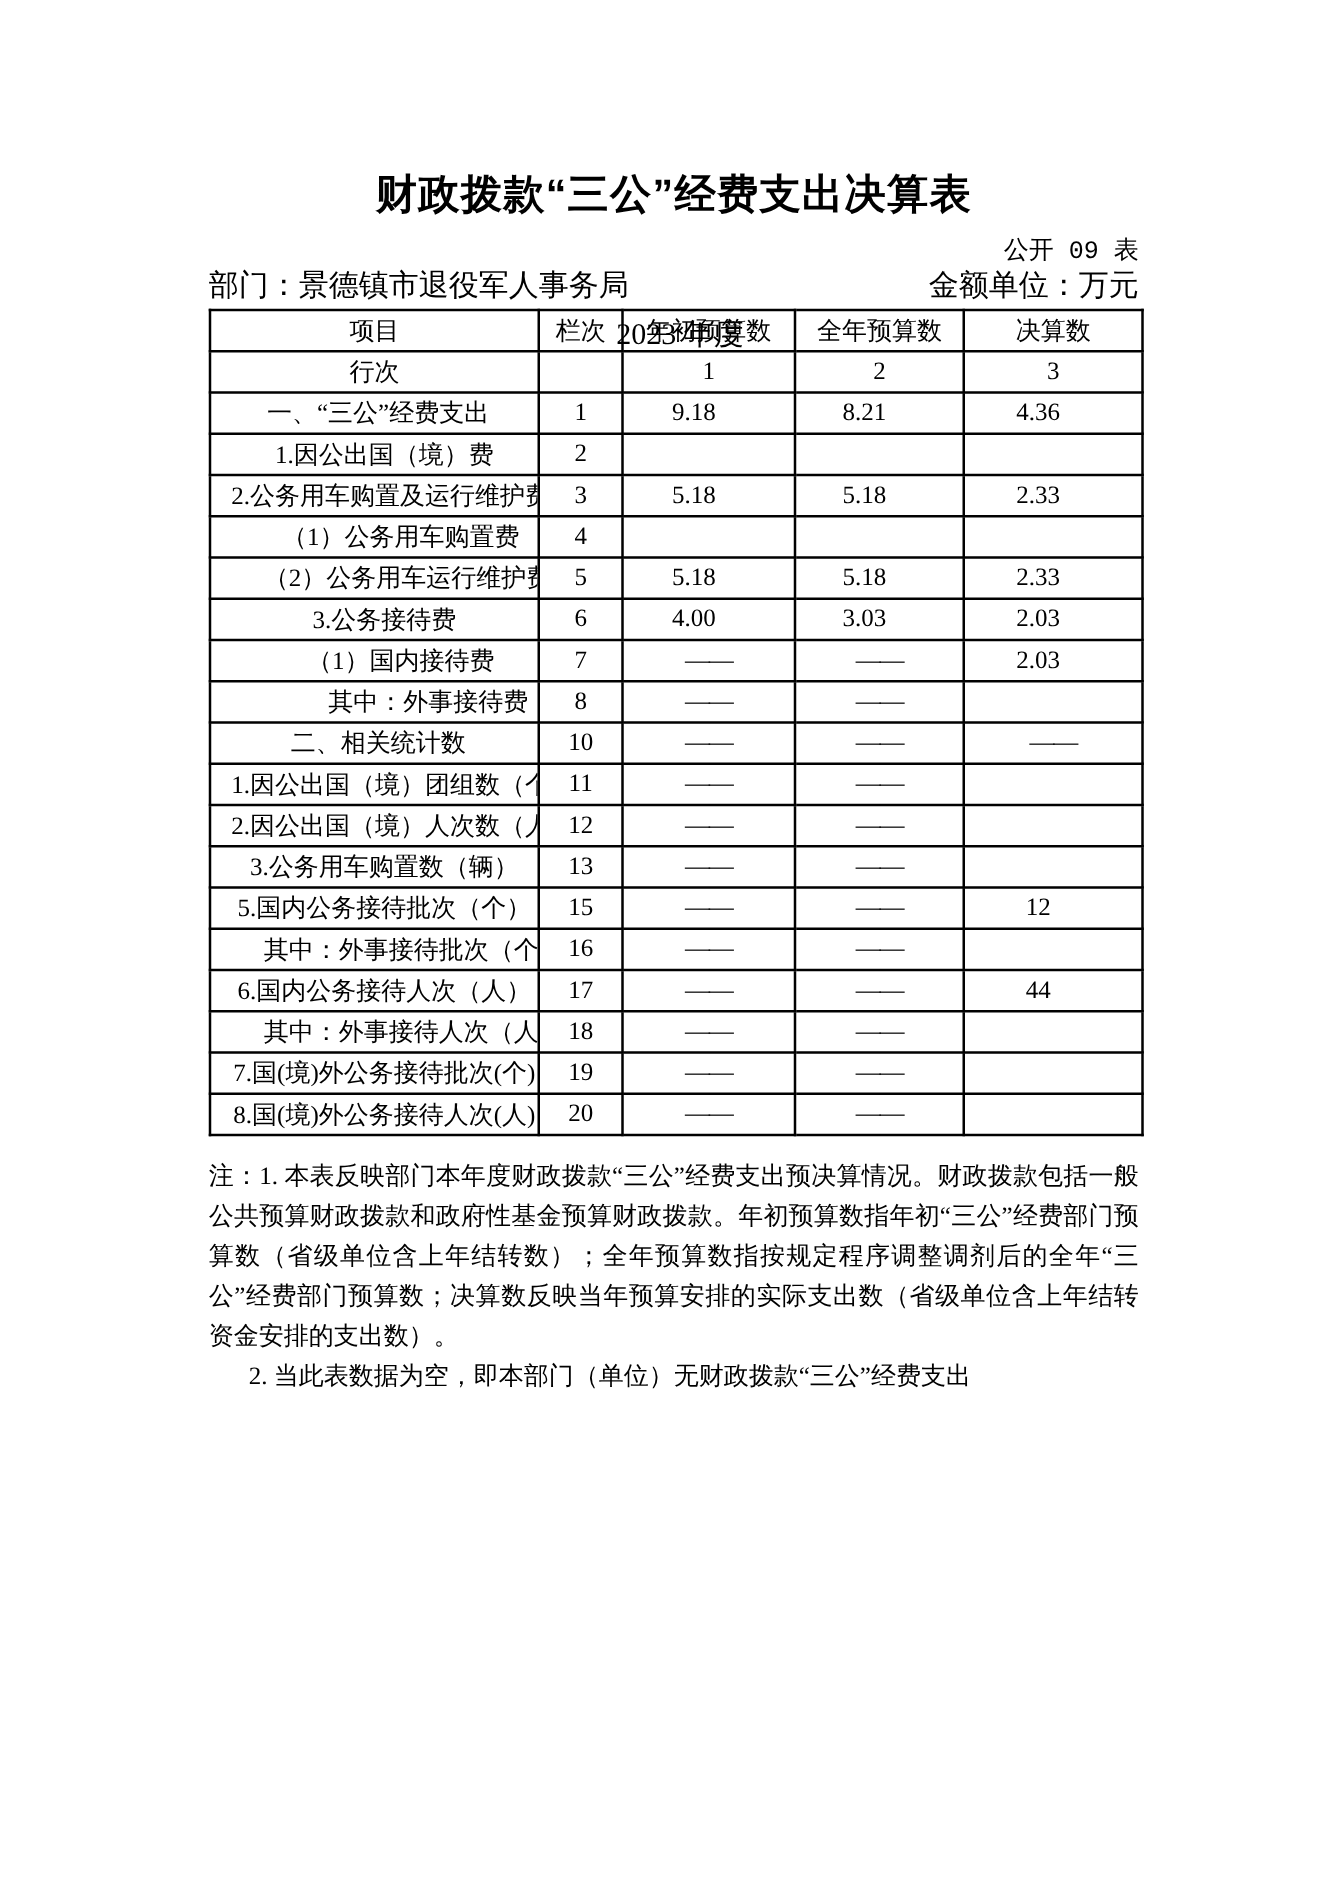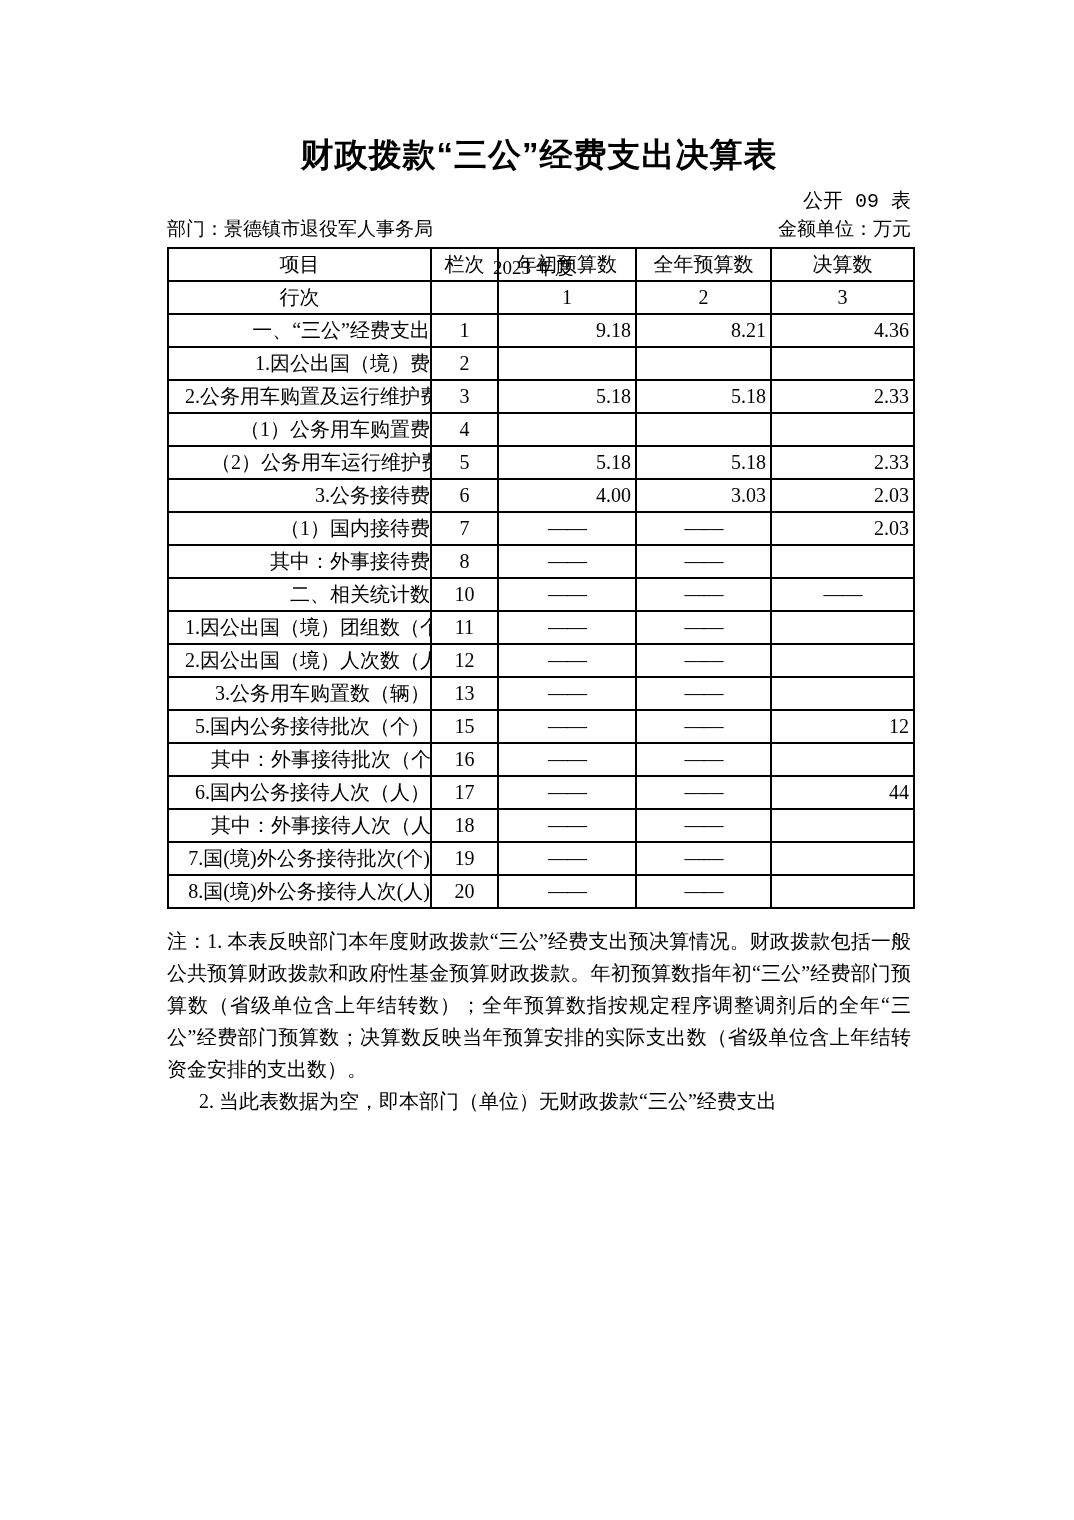--- a/index.html
+++ b/index.html
@@ -9,36 +9,36 @@
     font-family:"Liberation Serif","DejaVu Serif",serif;
     -webkit-font-smoothing:antialiased;
   }
   .sheet{width:744px;margin-left:167px;padding-top:136px;}
   h1{
     margin:0;text-align:center;
     font-family:"Liberation Sans","DejaVu Sans",sans-serif;
     font-weight:bold;font-size:33px;line-height:38px;letter-spacing:1px;
   }
   .table-no{margin-top:15px;text-align:right;font-size:20px;line-height:26px;font-family:Liberation Mono, monospace;}
-  .meta{position:relative;height:28px;margin-top:1px;font-size:19px;line-height:26px;}
+  .meta{position:relative;height:28px;margin-top:1px;font-size:24px;line-height:26px;}
   .meta .dept{position:absolute;left:0;top:0;}
   .meta .year{position:absolute;left:326px;top:0;margin-top:39px;}
   .meta .unit{position:absolute;right:0;top:0;}
   table{
     border-collapse:collapse;table-layout:fixed;
     width:746px;margin-top:3px;font-size:20px;
   }
   th,td{
     border:2px solid #000;height:31px;padding:0;
     font-weight:normal;vertical-align:middle;overflow:hidden;white-space:nowrap;
   }
   thead th{text-align:center;}
   td.line{text-align:center;}
-  td.item{text-align:right;}
-  td.num{text-align:right;padding-right:4px;}
+  td.item{text-align:center;}
+  td.num{text-align:center;padding-right:24px;}
   td.dash{text-align:center;letter-spacing:-1px;}
   .ind1{padding-left:6px;}
   .ind2{padding-left:16px;}
   .ind3{padding-left:42px;font-family:Liberation Serif, serif;}
   .ind4{padding-left:86px;margin-left:21px;}
   .notes{margin-top:16px;font-size:20px;line-height:32px;text-align:justify;}
   .notes p{margin:0;}
   .notes .note-2{padding-left:32px;text-align:left;}
 </style>
 </head>

